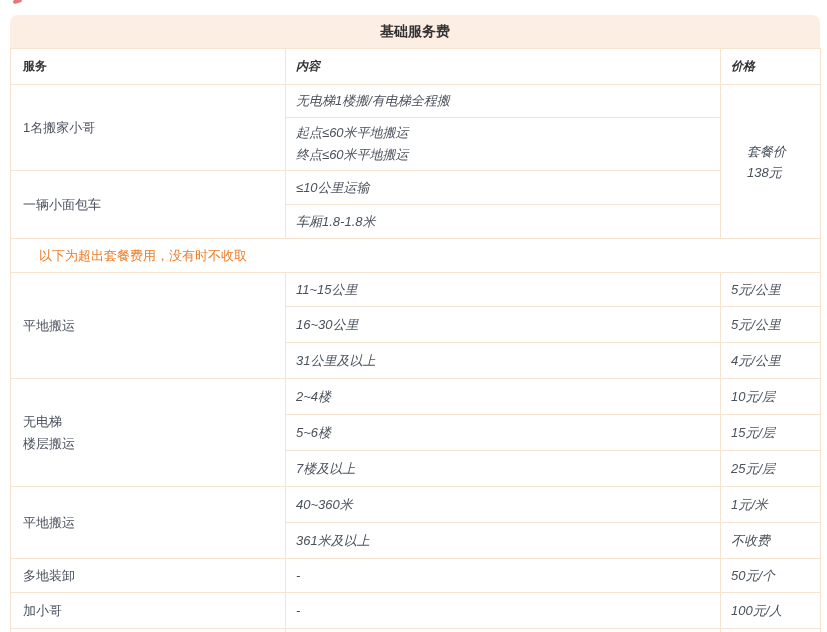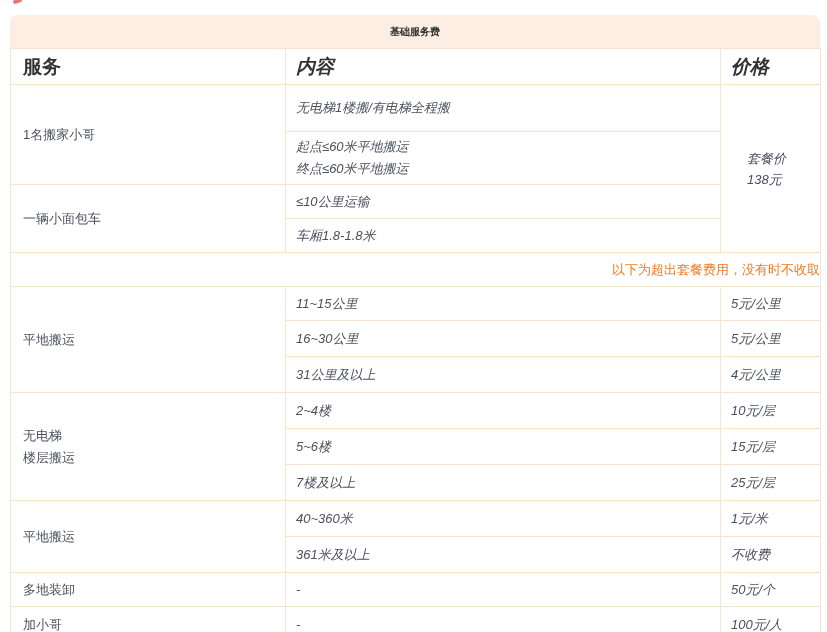--- a/index.html
+++ b/index.html
@@ -8,37 +8,37 @@
     --text:#4a515c;
     --heading:#333333;
     --banner:#ef7b25;
     --mark:#e06060;
   }
   *{box-sizing:border-box;margin:0;padding:0;}
   html,body{width:827px;height:632px;overflow:hidden;background:#ffffff;}
   body{font-family:"Liberation Sans","DejaVu Sans",sans-serif;position:relative;}
   .top-mark{position:absolute;left:13px;top:-1px;width:9px;height:4px;background:var(--mark);transform:rotate(-18deg);border-radius:2px;opacity:.85;}
   .price-card{position:absolute;left:10px;top:15px;width:810px;}
-  .title-band{height:33px;background:var(--band-bg);border-radius:8px 8px 0 0;display:flex;align-items:center;justify-content:center;font-size:10px;font-weight:bold;color:var(--heading);}
+  .title-band{height:33px;background:var(--band-bg);border-radius:8px 8px 0 0;display:flex;align-items:center;justify-content:center;font-size:14px;font-weight:bold;color:var(--heading);}
   table{width:810px;border-collapse:collapse;table-layout:fixed;font-size:13px;color:var(--text);}
   col.c-service{width:275px;}
   col.c-content{width:435px;}
   col.c-price{width:100px;}
   th,td{border:1px solid var(--border);vertical-align:middle;font-weight:normal;text-align:left;background:#fff;}
-  th{font-weight:bold;color:var(--heading);font-size:19px;height:36px;}
+  th{font-weight:bold;color:var(--heading);font-size:12px;height:36px;}
   .cell-service{padding-left:12px;}
   .cell-content{padding-left:10px;font-style:italic;}
   .cell-price{padding-left:10px;font-style:italic;}
-  .h-1{height:47px;}
+  .h-1{height:33px;}
   .h-2{height:53px;}
   .h-3{height:34px;}
   .h-4{height:36px;}
   .h-tail{height:40px;}
   .two-line{line-height:22px;margin-top:14px;}
-  .banner-row td{height:34px;text-align:right;color:var(--banner);padding-left:28px;}
+  .banner-row td{height:34px;text-align:left;color:var(--banner);padding-left:28px;}
   .pkg-price div{line-height:21px;margin-left:16px;}
 </style>
 </head>
 <body>
 
 <div class="top-mark"></div>
 
 <div class="price-card">
   <div class="title-band">基础服务费</div>
 

